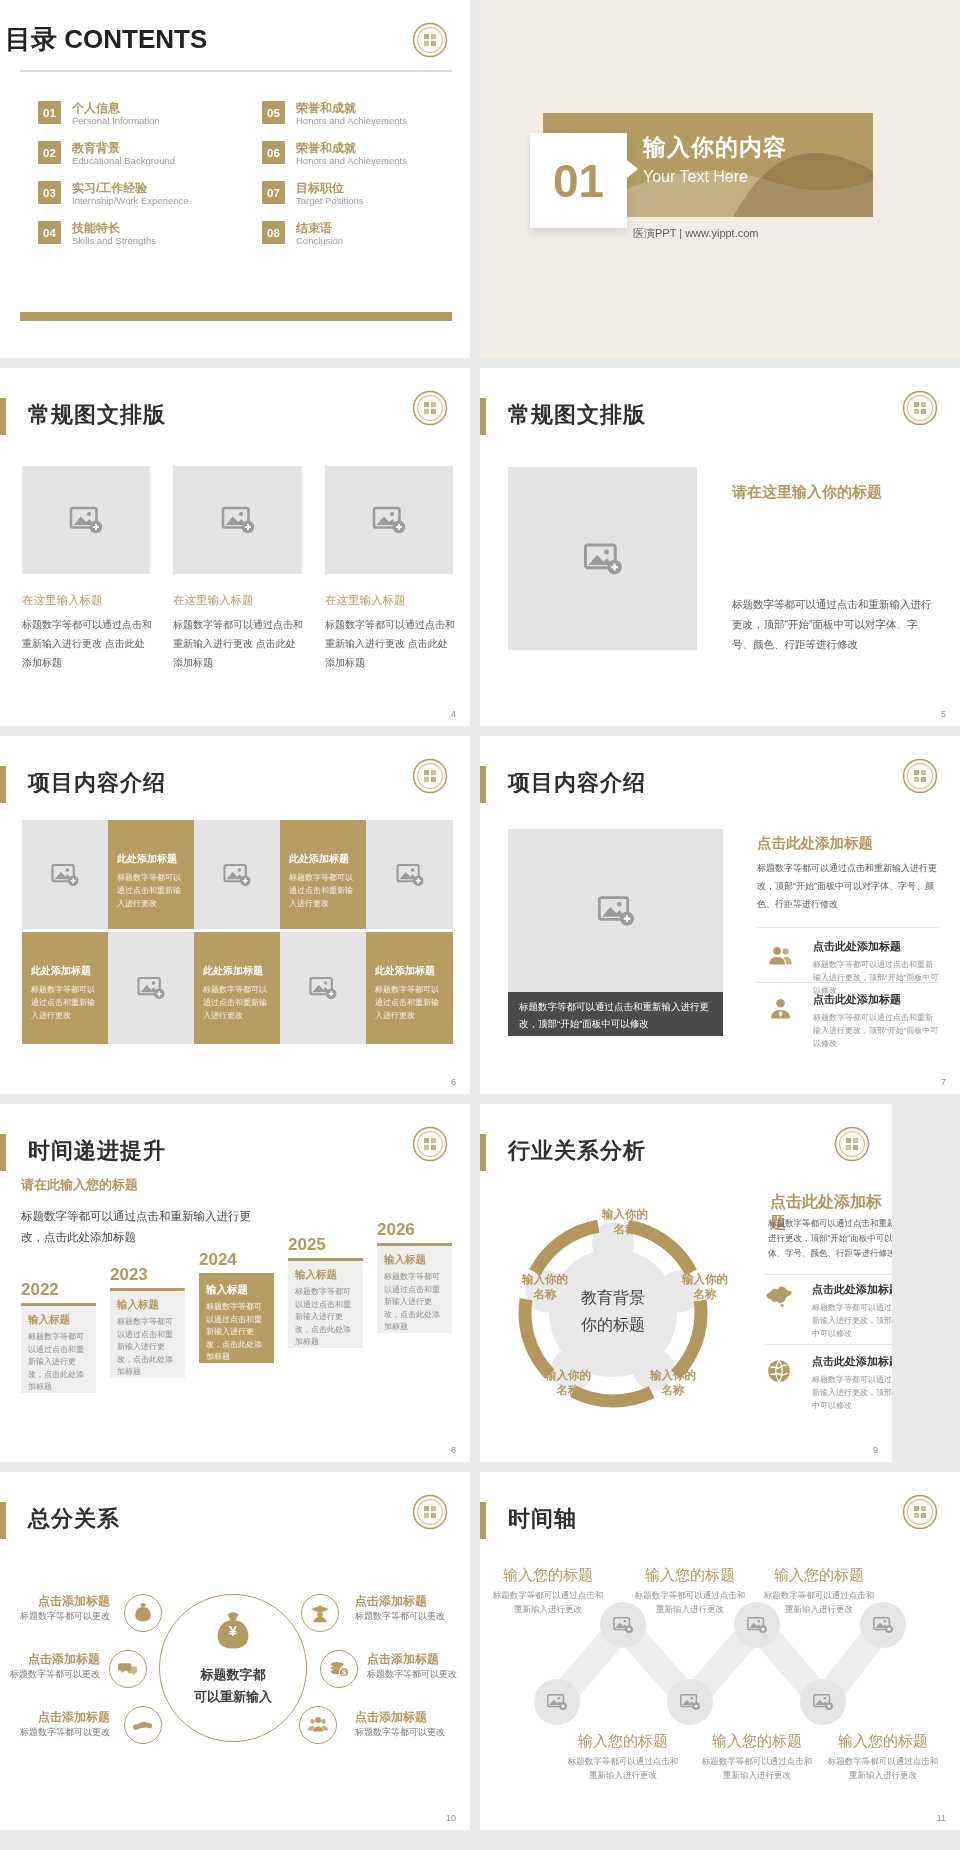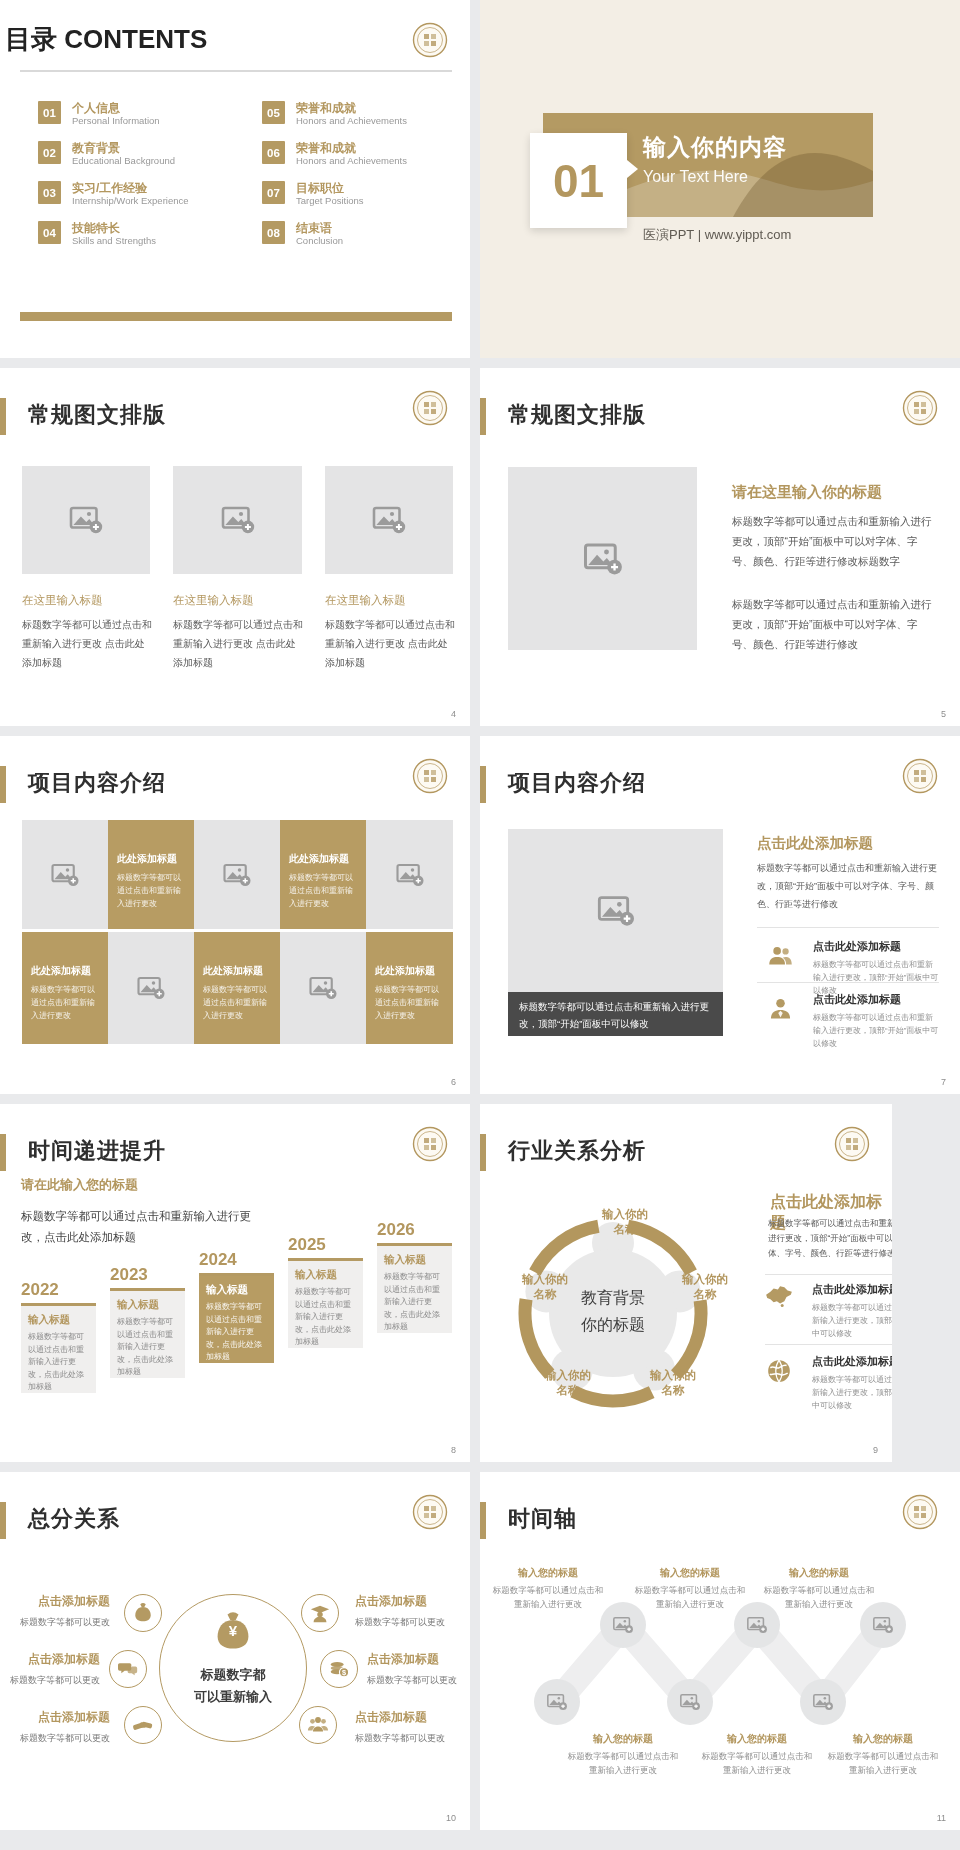--- a/index.html
+++ b/index.html
@@ -32,39 +32,39 @@
   .ycard{position:absolute;width:75px;height:87px;background:#f0efee;padding:7px}
   .ycard.hot{background:var(--gold-cell)}
   .ycard-t{font-size:10.5px;font-weight:700;color:var(--gold)}
   .ycard.hot .ycard-t{color:#fff}
   .ycard-b{font-size:8px;color:#8a8a8a;line-height:12.5px;margin-top:4px}
   .ycard.hot .ycard-b{color:rgba(255,255,255,.92)}
   .node-label{position:absolute;width:56px;text-align:center;font-size:11.5px;font-weight:700;color:var(--gold);line-height:15px}
   .mini-circle{position:absolute;width:38px;height:38px;border-radius:50%;background:#fff;border:1.3px solid var(--gold-bg);display:flex;align-items:center;justify-content:center;color:var(--gold-bg)}
   .ov-item{position:absolute;width:92px}
   .ov-item .t{font-size:12px;font-weight:700;color:var(--gold)}
-  .ov-item .b{font-size:9px;color:#777;margin-top:6px}
+  .ov-item .b{font-size:9px;color:#777;margin-top:0}
   .zz-label{position:absolute;width:112px;text-align:center}
-  .zz-label .t{font-size:10px;font-weight:700;color:var(--gold)}
+  .zz-label .t{font-size:15px;font-weight:400;color:var(--gold)}
   .zz-label .b{font-size:8.5px;color:#8f8f8f;line-height:14px;margin-top:3px}
   .zz-circle{position:absolute;width:46px;height:46px;border-radius:50%;background:#e4e5e6;display:flex;align-items:center;justify-content:center;color:#a0a0a0}
   
   .toc-item{position:absolute;width:210px}
   .toc-num{position:absolute;left:0;top:1px;width:23px;height:23px;background:var(--gold-bg);color:#fff;font-size:11.5px;font-weight:700;display:flex;align-items:center;justify-content:center;border-radius:1px}
   .toc-zh{position:absolute;left:34px;top:0;font-size:12px;font-weight:700;color:var(--gold)}
   .toc-en{position:absolute;left:34px;top:15px;font-size:9.5px;color:#999}
   
   .cover{background:var(--beige)}
   .banner{position:absolute;left:63px;top:113px;width:330px;height:104px;background:var(--gold-bg);overflow:hidden}
   .cover-sq{position:absolute;left:50px;top:133px;width:97px;height:95px;background:#fff;box-shadow:0 3px 8px rgba(0,0,0,.14);display:flex;align-items:center;justify-content:center}
   .cover-num{font-size:46px;font-weight:700;color:var(--gold)}
   .cover-arrow{position:absolute;left:147px;top:160px;width:0;height:0;border-top:9px solid transparent;border-bottom:9px solid transparent;border-left:11px solid #fff}
   .cover-title{position:absolute;left:163px;top:132px;font-size:23px;font-weight:700;color:#fff;letter-spacing:1px}
   .cover-sub{position:absolute;left:163px;top:168px;font-size:16px;color:rgba(255,255,255,.95)}
-  .cover-footer{position:absolute;left:163px;top:226px;font-size:13px;color:#5f5a52}
+  .cover-footer{position:absolute;left:153px;top:226px;font-size:11px;color:#5f5a52}
 </style>
 </head>
 <body>
 
 <svg width="0" height="0" style="position:absolute" aria-hidden="true">
   <defs>
     <symbol id="i-img" viewBox="0 0 24 24">
       <rect x="2" y="4" width="17" height="13" rx="1.4" fill="none" stroke="currentColor" stroke-width="1.7"></rect>
       <circle cx="14" cy="8" r="1.4" fill="currentColor"></circle>
       <path d="M3.6 15.4 L8.6 9.6 L12.2 13.4 L14.2 11.4 L17.4 15.4 Z" fill="currentColor"></path>
@@ -248,21 +248,20 @@
       <use href="#i-seal"></use>
     </svg>
 
   <div class="ph" style="left:28px;top:99px;width:189px;height:183px">
       <svg width="42" height="42">
         <use href="#i-img"></use>
       </svg>
     </div>
 
   <div class="h-gold" style="position:absolute;left:252px;top:115px">请在这里输入你的标题</div>
-  <div class="para" style="position:absolute;left:252px;top:143px;width:206px">标题数字等都可以通过点击和重新输入进行更改，顶部“开始”面板中可以对字体、字号、颜色、行距等进行修改标题数字</div>
   <div class="para" style="position:absolute;left:252px;top:226px;width:206px">标题数字等都可以通过点击和重新输入进行更改，顶部“开始”面板中可以对字体、字号、颜色、行距等进行修改</div>
   <div class="pagenum">5</div>
 </div>
 
 <div class="card" style="left:0;top:736px;width:470px;height:358px">
   <div class="hdr-bar"></div>
   <div class="hdr-title">项目内容介绍</div>
   <svg class="logo">
       <use href="#i-seal"></use>
     </svg>

